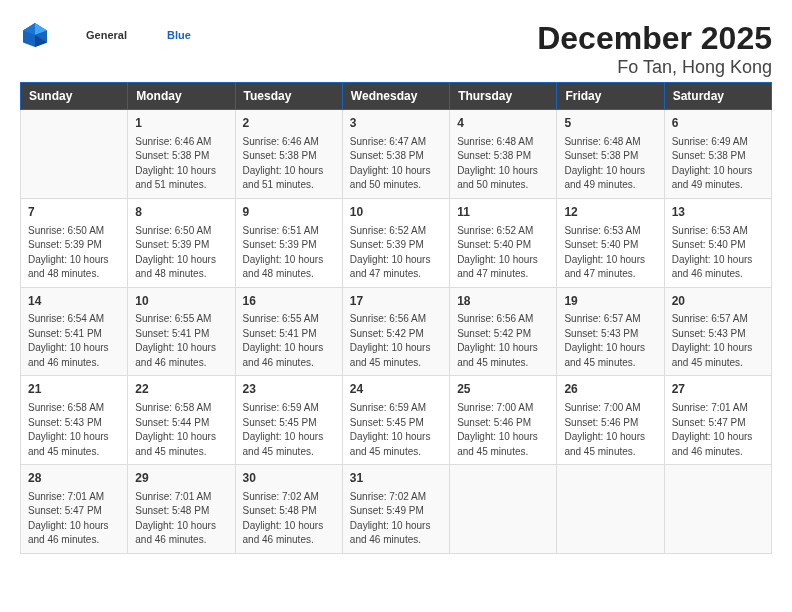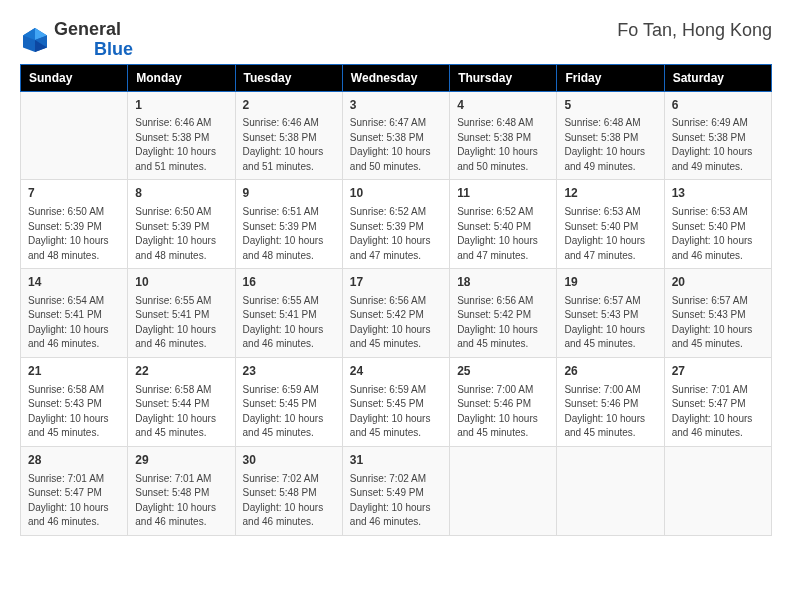--- a/index.html
+++ b/index.html
@@ -16,24 +16,25 @@
       align-items: flex-start;
       margin-bottom: 4px;
     }
     .logo {
       display: flex;
       align-items: center;
       gap: 4px;
     }
     .logo-text {
       display: flex;
-      flex-direction: column;
-      font-size: 18px;
+      flex-direction: row;
+      font-size: 11px;
       font-weight: bold;
       line-height: 1.1;
+      margin-left: 32px;
     }
     .logo-text .general { color: #333; }
     .logo-text .blue { color: #1565c0; padding-left: 40px; }
     .logo-icon {
       width: 30px;
       height: 30px;
     }
     .title-block {
       text-align: right;
     }
@@ -46,21 +47,21 @@
       font-size: 18px;
       color: #444;
     }
     table {
       width: 100%;
       border-collapse: collapse;
       font-size: 11px;
       color: #333;
     }
     thead tr {
-      background-color: #000000;
+      background-color: #404040;
       color: #fff;
     }
     thead th {
       padding: 6px 8px;
       text-align: left;
       font-size: 12px;
       font-weight: bold;
       border: 1px solid #1565c0;
     }
     tbody tr {
@@ -103,20 +104,21 @@
       <polygon points="20,20 36,14 36,30" fill="#1565c0"></polygon>
       <polygon points="20,20 36,30 20,36" fill="#0d47a1"></polygon>
       <polygon points="4,14 20,20 20,4" fill="#1976d2"></polygon>
     </svg>
     <div class="logo-text">
       <span class="general">General</span>
       <span class="blue">Blue</span>
     </div>
   </div>
   <div class="title-block">
+    <div class="month-title">December 2025</div>
     <div class="location">Fo Tan, Hong Kong</div>
   </div>
 </div>
 
 <table>
   <thead>
     <tr>
     <th>Sunday</th>
         <th>Monday</th>
         <th>Tuesday</th>

